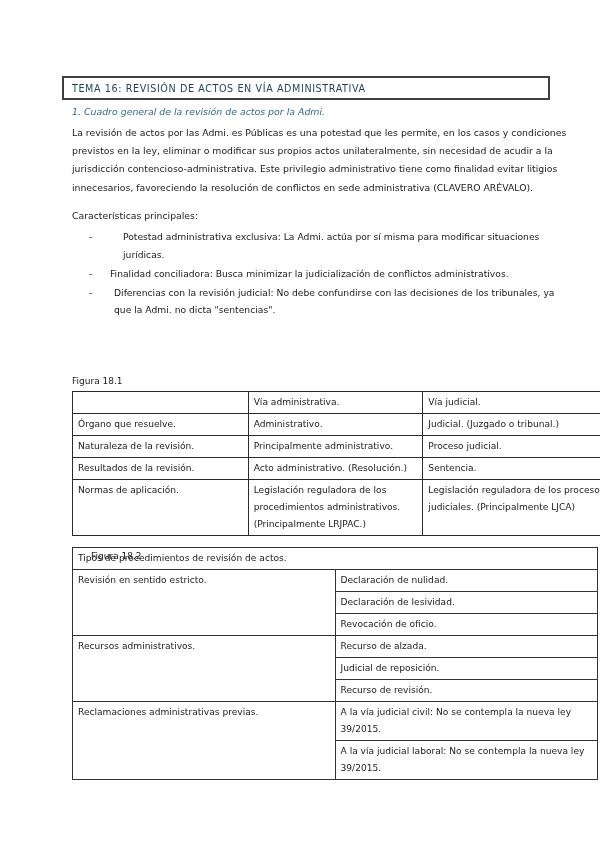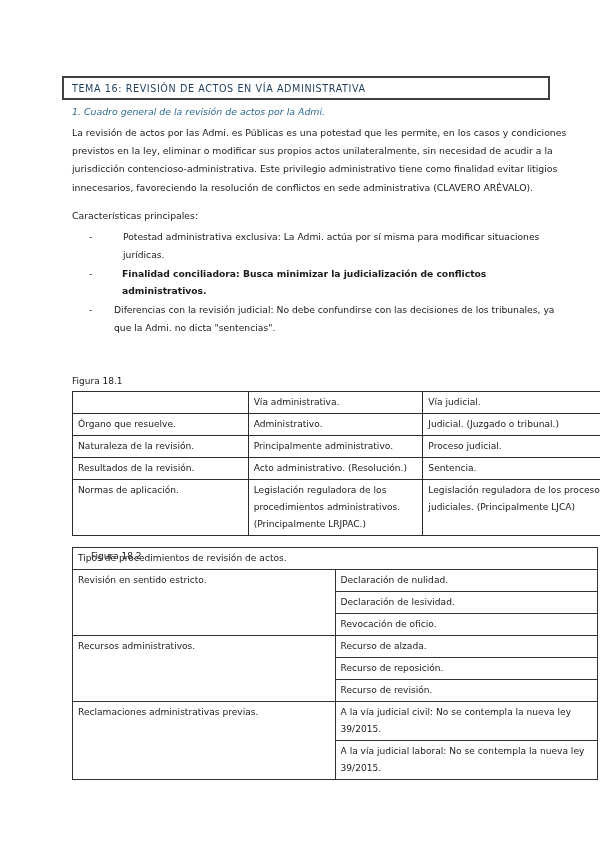--- a/index.html
+++ b/index.html
@@ -51,21 +51,21 @@
 
   <div class="para" style="top:207px;">Características principales:</div>
 
   <ul class="bullets">
     <li>
       <span class="dash" style="left:17px;">-</span>
       <span class="btext" style="margin-left:30px;">Potestad administrativa exclusiva: La Admi. actúa por sí misma para modificar situaciones jurídicas.</span>
     </li>
     <li>
       <span class="dash" style="left:17px;">-</span>
-      <span class="btext" style="margin-left:29px;font-weight:bold;">Finalidad conciliadora: Busca minimizar la judicialización de conflictos administrativos.</span>
+      <span class="btext" style="margin-left:17px;">Finalidad conciliadora: Busca minimizar la judicialización de conflictos administrativos.</span>
     </li>
     <li>
       <span class="dash" style="left:17px;">-</span>
       <span class="btext" style="margin-left:21px;">Diferencias con la revisión judicial: No debe confundirse con las decisiones de los tribunales, ya que la Admi. no dicta "sentencias".</span>
     </li>
   </ul>
 
 
   <div class="fig-label" style="top:376px;">Figura 18.1</div>
 
@@ -123,21 +123,21 @@
       <td>Declaración de lesividad.</td>
     </tr>
     <tr>
       <td>Revocación de oficio.</td>
     </tr>
     <tr>
       <td rowspan="3">Recursos administrativos.</td>
       <td>Recurso de alzada.</td>
     </tr>
     <tr>
-      <td>Recurso de reposición.</td>
+      <td>Judicial de reposición.</td>
     </tr>
     <tr>
       <td>Recurso de revisión.</td>
     </tr>
     <tr>
       <td rowspan="2">Reclamaciones administrativas previas.</td>
       <td>A la vía judicial civil: No se contempla la nueva ley 39/2015.</td>
     </tr>
     <tr>
       <td>A la vía judicial laboral: No se contempla la nueva ley 39/2015.</td>

